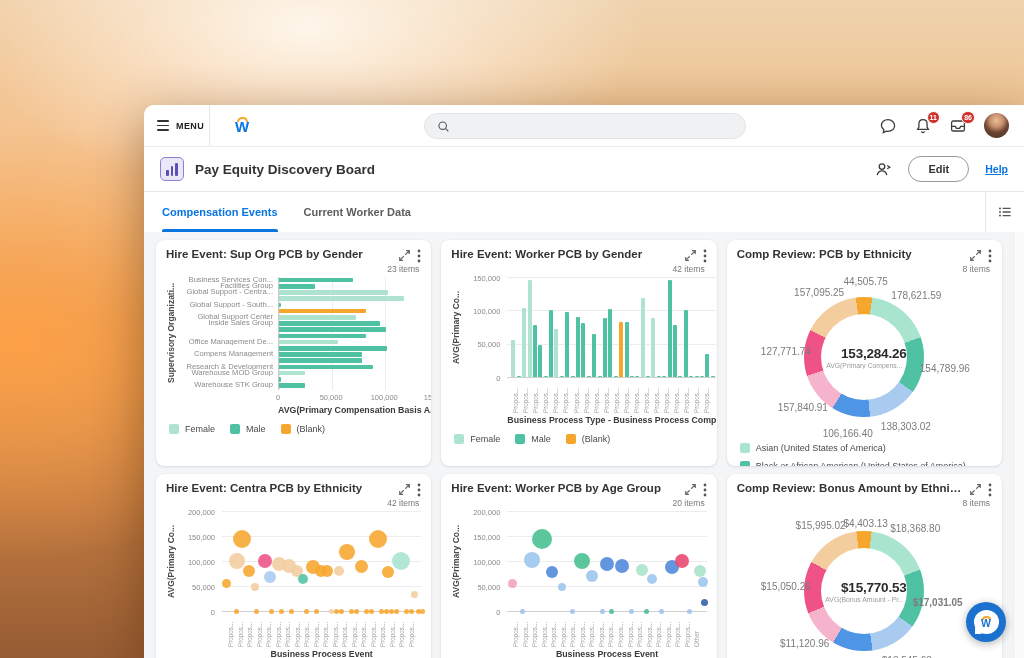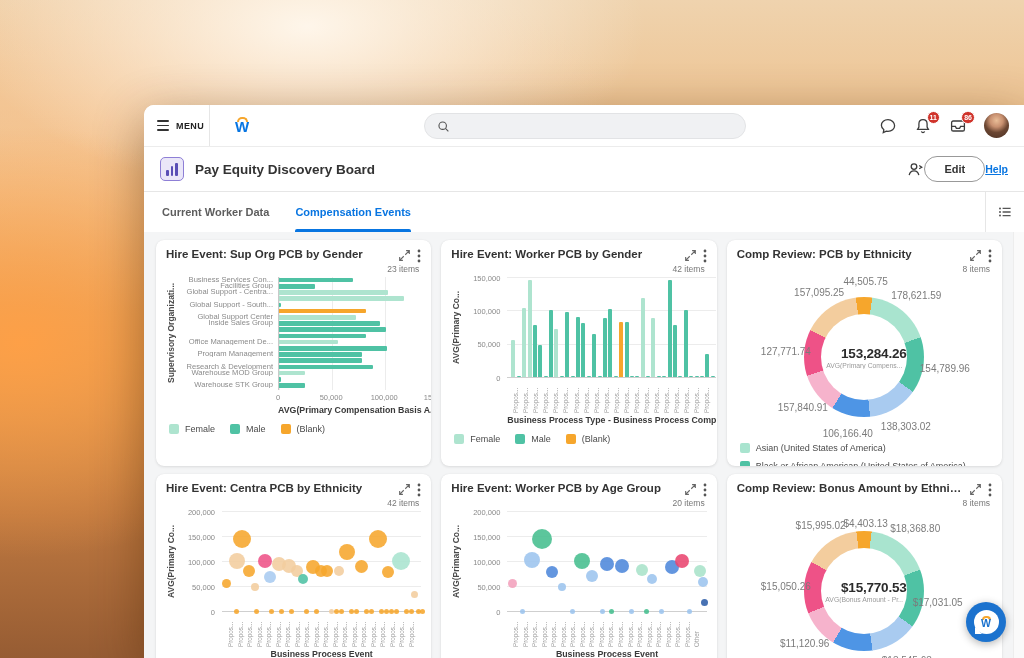--- a/index.html
+++ b/index.html
@@ -34,21 +34,21 @@
   .badge{ position:absolute; top:-6px; right:-8px; min-width:13px; height:13px; border-radius:7px; background:#D0342C;
       color:#fff; font-size:7px; font-weight:bold; display:flex; align-items:center; justify-content:center; padding:0 2px; border:1.5px solid #fff; }
   .avatar{ width:25px; height:25px; border-radius:50%;
       background: radial-gradient(circle at 50% 30%, #e9bd97 0%, #c89070 30%, #6b4632 56%, #4a3023 100%); }
   
   .hdr{ height:45px; display:flex; align-items:center; padding:0 16px; border-bottom:1px solid #E6E6E6; background:#fff; }
   .dash-ic{ width:24px; height:24px; border-radius:5px; background:#EAE7F8; border:1px solid #8E7FD6;
       display:flex; align-items:flex-end; justify-content:center; gap:2px; padding-bottom:4px; }
   .dash-ic i{ display:block; width:2.5px; background:#5A4FB5; border-radius:1px; }
   .pg-title{ font-size:13.5px; font-weight:bold; color:#333; margin-left:11px; }
-  .hdr-right{ margin-left:auto; display:flex; align-items:center; gap:0; }
+  .hdr-right{ margin-left:auto; display:flex; align-items:center; gap:16px; }
   .edit-btn{ height:26px; padding:0 19px; border-radius:14px; border:1px solid #999; background:#fff;
       font-size:11px; font-weight:bold; color:#333; display:flex; align-items:center; cursor:pointer; }
   .help-link{ font-size:10.5px; font-weight:bold; color:#0875E1; text-decoration:underline; cursor:pointer; }
   
   .tabs{ height:40px; display:flex; align-items:center; padding-left:18px; gap:26px; background:#fff; position:relative; }
   .tab{ font-size:11px; font-weight:bold; color:#5d5d5d; height:100%; display:flex; align-items:center; position:relative; cursor:pointer; }
   .tab.active{ color:#0875E1; }
   .tab.active::after{ content:""; position:absolute; left:0; right:0; bottom:0; height:3px; background:#0875E1; border-radius:2px 2px 0 0; }
   .tabs-right{ margin-left:auto; height:100%; display:flex; align-items:center; padding:0 12px; border-left:1px solid #E6E6E6; cursor:pointer; }
   
@@ -171,22 +171,22 @@
           <circle cx="7" cy="5.6" r="2.8" fill="none" stroke="#3c3c3c" stroke-width="1.3"></circle>
           <path d="M2.2 14.2c.5-3 2.4-4.4 4.8-4.4s4.3 1.4 4.8 4.4" fill="none" stroke="#3c3c3c" stroke-width="1.3"></path>
           <path d="M12.2 4.6l2.6 1.6-2.6 1.6" fill="none" stroke="#3c3c3c" stroke-width="1.2"></path>
         </svg>
       <button class="edit-btn">Edit</button>
       <span class="help-link">Help</span>
     </div>
   </div>
 
   <div class="tabs">
+    <span class="tab active">Compensation Events</span>
     <span class="tab">Current Worker Data</span>
-    <span class="tab active">Compensation Events</span>
     <span class="tabs-right">
       <svg width="14" height="14" viewBox="0 0 14 14">
           <circle cx="2" cy="3.4" r="1" fill="#555"></circle>
           <circle cx="2" cy="7" r="1" fill="#555"></circle>
           <circle cx="2" cy="10.6" r="1" fill="#555"></circle>
           <line x1="4.6" y1="3.4" x2="12.6" y2="3.4" stroke="#555" stroke-width="1.3"></line>
           <line x1="4.6" y1="7" x2="12.6" y2="7" stroke="#555" stroke-width="1.3"></line>
           <line x1="4.6" y1="10.6" x2="12.6" y2="10.6" stroke="#555" stroke-width="1.3"></line>
         </svg>
     </span>
@@ -221,21 +221,21 @@
                 <div class="hb-lbl">Global Support - Centra...</div>
                 <div class="hb-lbl"></div>
                 <div class="hb-lbl">Global Support - South...</div>
                 <div class="hb-lbl"></div>
                 <div class="hb-lbl">Global Support Center</div>
                 <div class="hb-lbl">Inside Sales Group</div>
                 <div class="hb-lbl"></div>
                 <div class="hb-lbl"></div>
                 <div class="hb-lbl">Office Management De...</div>
                 <div class="hb-lbl"></div>
-                <div class="hb-lbl">Program Management</div>
+                <div class="hb-lbl">Compens Management</div>
                 <div class="hb-lbl"></div>
                 <div class="hb-lbl">Research &amp; Development</div>
                 <div class="hb-lbl">Warehouse MOD Group</div>
                 <div class="hb-lbl"></div>
                 <div class="hb-lbl">Warehouse STK Group</div>
               </div>
               <div>
                 <div class="hb-plot" style="height: 112.6px;">
                   <div class="vgrid" style="left: 0%;"></div>
                   <div class="vgrid" style="left: 33.33%;"></div>
@@ -658,21 +658,21 @@
         <div class="card-items">8 items</div>
         <div class="chart-host">
             <div class="d-area">
               <div class="d-ring" style="background: conic-gradient(from -7.3948deg, rgb(246, 166, 44) 0deg, rgb(246, 166, 44) 14.7896deg, rgb(169, 228, 207) 14.7896deg, rgb(169, 228, 207) 76.4883deg, rgb(79, 194, 164) 76.4883deg, rgb(79, 194, 164) 133.694deg, rgb(169, 203, 240) 133.694deg, rgb(169, 203, 240) 179.192deg, rgb(78, 149, 229) 179.192deg, rgb(78, 149, 229) 218.369deg, rgb(246, 179, 204) 218.369deg, rgb(246, 179, 204) 255.723deg, rgb(238, 82, 135) 255.723deg, rgb(238, 82, 135) 306.275deg, rgb(243, 205, 158) 306.275deg, rgb(243, 205, 158) 360deg);"></div>
               <div class="d-hole">
                 <div class="d-val">$15,770.53</div>
                 <div class="d-sub">AVG(Bonus Amount - Pr...</div>
               </div>
               <span class="d-lab" style="left: 129px; top: 12px;">$4,403.13</span>
               <span class="d-lab" style="left: 178.521px; top: 17.1696px;">$18,368.80</span>
-              <span class="d-lab" style="left: 201px; top: 90.7135px;">$17,031.05</span>
+              <span class="d-lab" style="left: 201px; top: 90.7135px; font-weight: bold;">$17,031.05</span>
               <span class="d-lab" style="left: 170.146px; top: 148.608px;">$13,545.63</span>
               <span class="d-lab" style="left: 68.0311px; top: 131.796px;">$11,120.96</span>
               <span class="d-lab" style="left: 49.1582px; top: 74.9715px;">$15,050.26</span>
               <span class="d-lab" style="left: 83.9669px; top: 13.8787px;">$15,995.02</span>
             </div>
           </div>
       </div>
 
     </div>
     <div class="gutter"></div>

